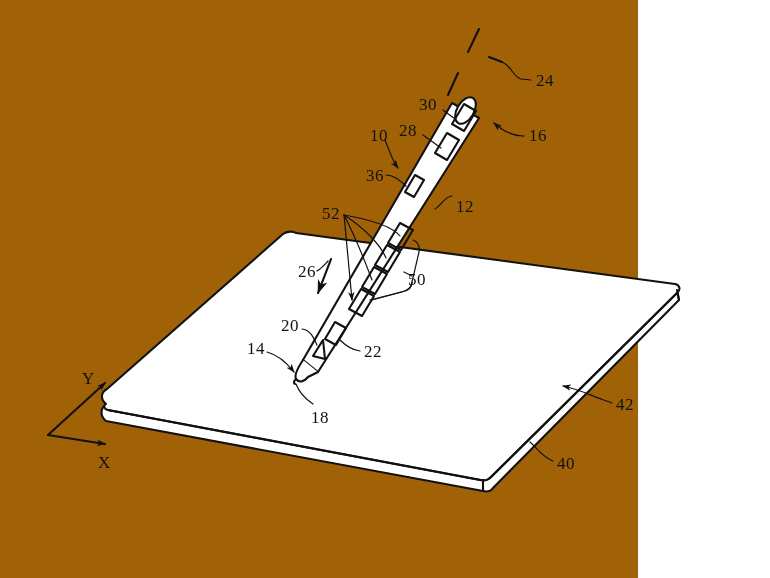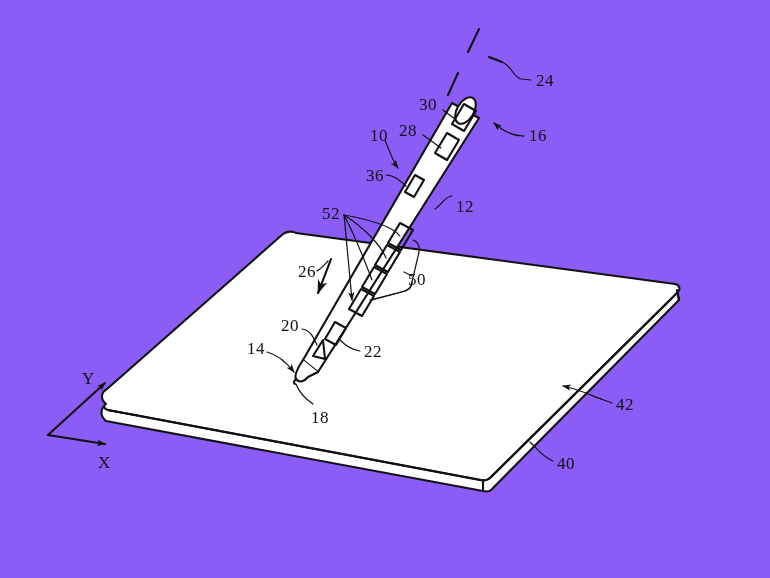--- a/index.html
+++ b/index.html
@@ -9,23 +9,23 @@
     background: #ffffff;
   }
   body {
     width: 770px;
     height: 578px;
     font-family: "Liberation Serif", "DejaVu Serif", serif;
     overflow: hidden;
   }
   #figure-root {
     position: relative;
-    width: 770px;
+    width: 638px;
     height: 578px;
-    background: #8b5cf6;
+    background: #a16207;
   }
   svg#patent-figure {
     display: block;
     width: 770px;
     height: 578px;
   }
   .ref-label {
     font-family: "Liberation Serif", "DejaVu Serif", serif;
     font-size: 17px;
     fill: #111111;

